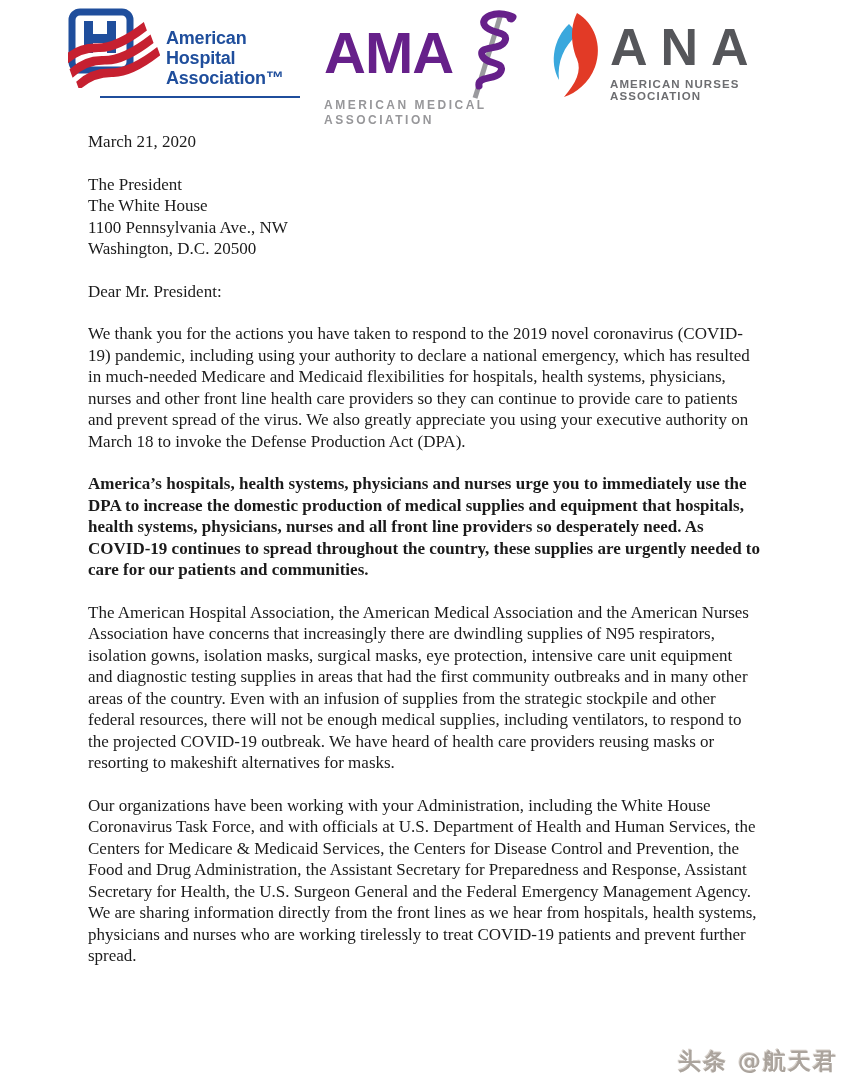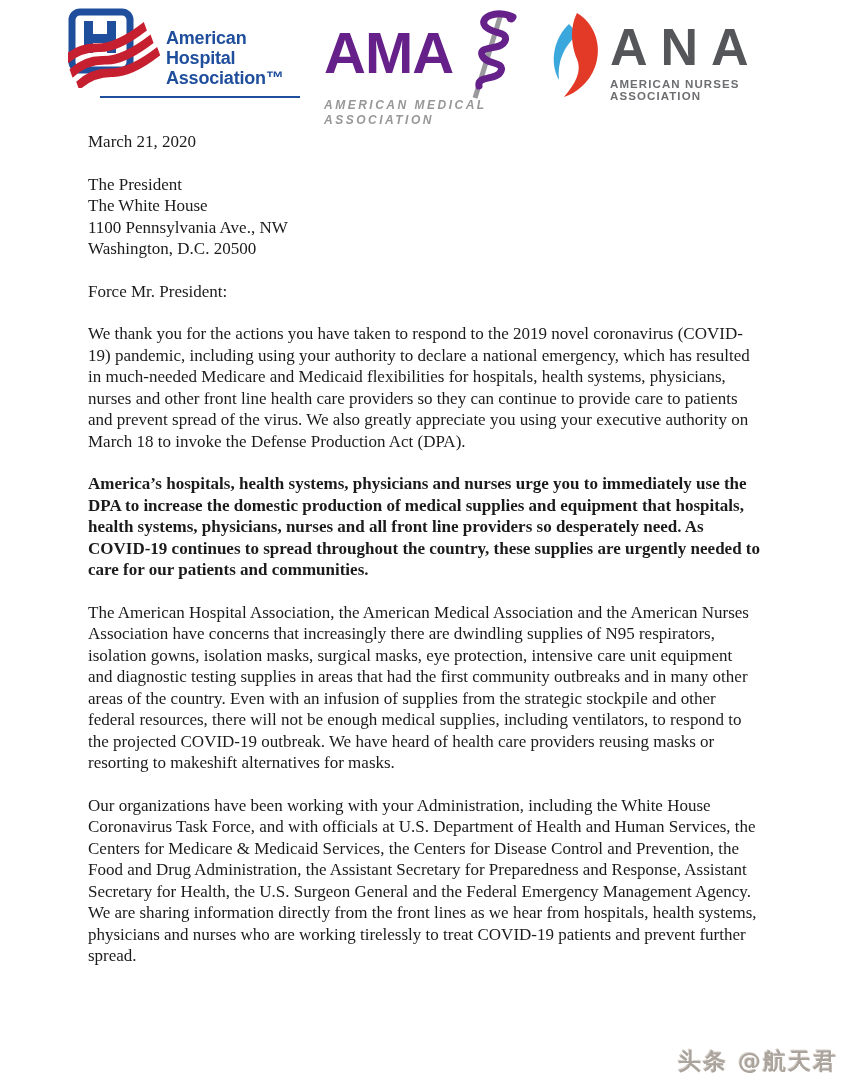--- a/index.html
+++ b/index.html
@@ -37,21 +37,21 @@
   .ama-top { display:flex; align-items:flex-start; }
   .ama-acronym {
     font-family:"Liberation Sans",sans-serif;
     font-weight:bold; font-size:58px; line-height:58px;
     color:#66208a; letter-spacing:-1px; margin-top:14px;
   }
   .ama-caduceus { margin-left:-4px; }
   .ama-sub {
     font-family:"Liberation Sans",sans-serif;
     font-size:12px; line-height:15px; color:#97979a;
-    letter-spacing:2.5px; margin-top:-8px; font-weight:bold;font-style:italic;
+    letter-spacing:2.5px; margin-top:-8px; font-weight:bold;
   }
 
   .logo-ana { position:absolute; left:544px; top:10px; width:270px; }
   .ana-row { display:flex; align-items:flex-start; }
   .ana-text { margin-left:6px; }
   .ana-acronym {
     font-family:"Liberation Sans",sans-serif;
     font-weight:bold; font-size:52px; line-height:54px;
     color:#55565a; letter-spacing:13px; margin-top:10px;
   }
@@ -146,21 +146,21 @@
   <div class="letter">
     <div class="block">March 21, 2020</div>
 
     <div class="block">
       <div>The President</div>
       <div>The White House</div>
       <div>1100 Pennsylvania Ave., NW</div>
       <div>Washington, D.C. 20500</div>
     </div>
 
-    <div class="block">Force Mr. President:</div>
+    <div class="block">Dear Mr. President:</div>
 
     <p>We thank you for the actions you have taken to respond to the 2019 novel coronavirus (COVID-19) pandemic, including using your authority to declare a national emergency, which has resulted in much-needed Medicare and Medicaid flexibilities for hospitals, health systems, physicians, nurses and other front line health care providers so they can continue to provide care to patients and prevent spread of the virus. We also greatly appreciate you using your executive authority on March 18 to invoke the Defense Production Act (DPA).</p>
     <p class="bold">America’s hospitals, health systems, physicians and nurses urge you to immediately use the DPA to increase the domestic production of medical supplies and equipment that hospitals, health systems, physicians, nurses and all front line providers so desperately need. As COVID-19 continues to spread throughout the country, these supplies are urgently needed to care for our patients and communities.</p>
     <p>The American Hospital Association, the American Medical Association and the American Nurses Association have concerns that increasingly there are dwindling supplies of N95 respirators, isolation gowns, isolation masks, surgical masks, eye protection, intensive care unit equipment and diagnostic testing supplies in areas that had the first community outbreaks and in many other areas of the country. Even with an infusion of supplies from the strategic stockpile and other federal resources, there will not be enough medical supplies, including ventilators, to respond to the projected COVID-19 outbreak.  We have heard of health care providers reusing masks or resorting to makeshift alternatives for masks.</p>
     <p>Our organizations have been working with your Administration, including the White House Coronavirus Task Force, and with officials at U.S. Department of Health and Human Services, the Centers for Medicare &amp; Medicaid Services, the Centers for Disease Control and Prevention, the Food and Drug Administration, the Assistant Secretary for Preparedness and Response, Assistant Secretary for Health, the U.S. Surgeon General and the Federal Emergency Management Agency. We are sharing information directly from the front lines as we hear from hospitals, health systems, physicians and nurses who are working tirelessly to treat COVID-19 patients and prevent further spread.</p>
   </div>
 
   <div class="watermark">头条 @航天君</div>
 
 </div>

